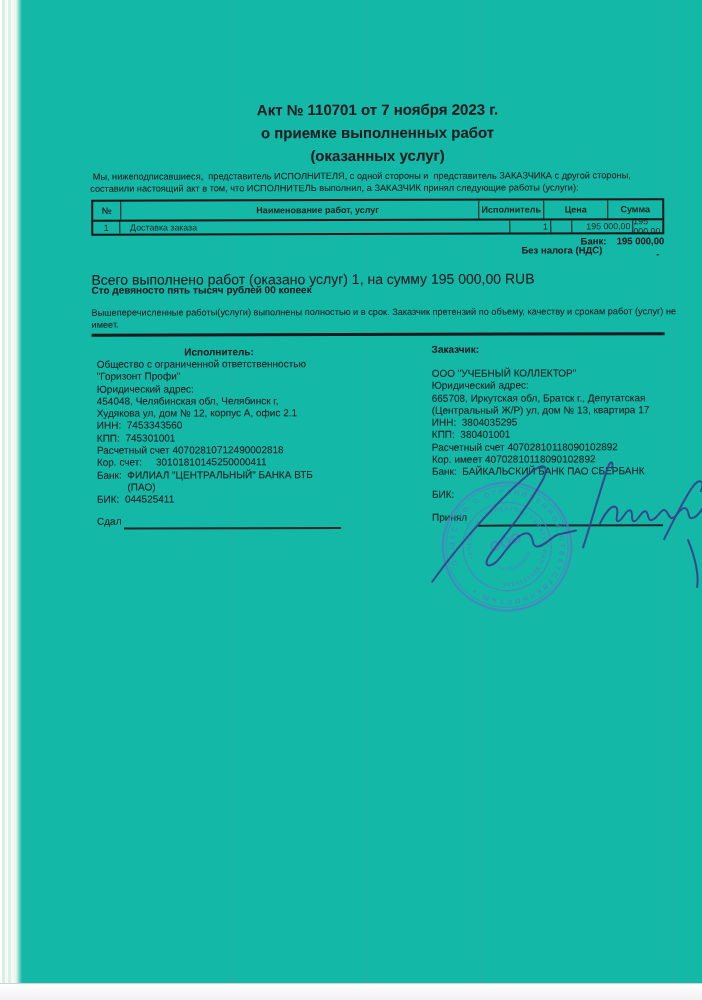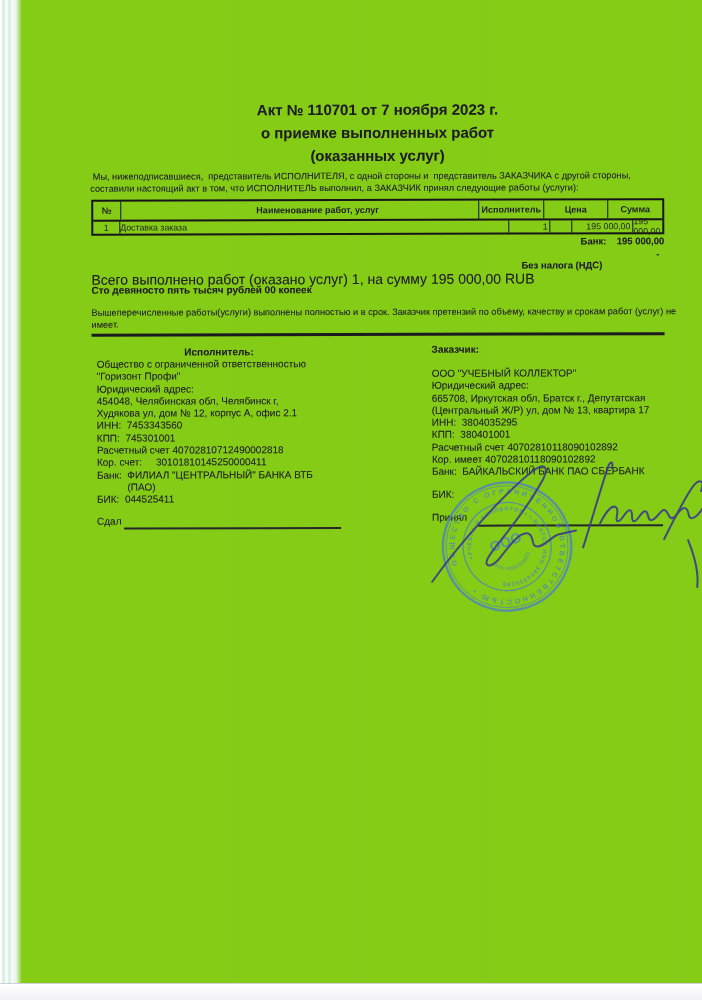--- a/index.html
+++ b/index.html
@@ -1,19 +1,19 @@
 <!DOCTYPE html>
 <html><head>
 <meta charset="utf-8">
 <style>
   html,body{margin:0;padding:0;}
   .page{
     position:relative;
     width:702px;height:1000px;
-    background:#84cc16;
+    background:#14b8a6;
     overflow:hidden;
     font-family:"Liberation Sans", sans-serif;
     color:#1e1e22;
   }
   .abs{position:absolute;}
   .b{font-weight:bold;}
   .pre{white-space:pre-wrap;}
   .soft{text-shadow:0 0 0.5px rgba(50,50,70,.35);}
   
   .edge-stripes{
@@ -37,21 +37,21 @@
   #doc{position:absolute;inset:0;transform:rotate(-0.15deg);transform-origin:50% 50%;}
   .title{left:92px;width:573px;text-align:center;font-size:15px;font-weight:bold;line-height:17px;}
   .intro{left:91px;top:170px;width:578px;font-size:9.2px;line-height:12.2px;}
   
   .acttable{left:92px;top:199px;width:573px;border:2px solid #15151a;box-sizing:border-box;background:transparent;}
   .thead{display:flex;height:18px;border-bottom:2px solid #15151a;align-items:center;font-size:9px;font-weight:bold;}
   .trow{display:flex;height:12px;align-items:center;font-size:8.8px;}
   .c{box-sizing:border-box;height:100%;display:flex;align-items:center;}
   .c-num{width:28px;justify-content:center;border-right:1px solid #15151a;}
   .c-name{width:358px;justify-content:center;border-right:1px solid #15151a;padding-left:36px;}
-  .c-name-row{width:407px;justify-content:flex-start;border-right:1px solid #15151a;}
+  .c-name-row{width:407px;justify-content:flex-start;padding-left:10px;border-right:1px solid #15151a;}
   .c-qty{width:65px;justify-content:center;border-right:1px solid #15151a;}
   .c-qty-row{width:65px;border-right:1px solid #15151a;position:relative;}
   .c-qty-val{position:absolute;left:0;top:0;width:41px;height:100%;display:flex;align-items:center;justify-content:flex-end;padding-right:2px;box-sizing:border-box;border-right:1px solid #15151a;}
   .c-price{width:64px;justify-content:center;border-right:1px solid #15151a;}
   .c-price-row{width:64px;justify-content:flex-end;padding-right:2px;border-right:1px solid #15151a;}
   .c-sum{flex:1;justify-content:center;}
   .c-sum-row{flex:1;justify-content:flex-end;padding-right:2px;}
   .tot-label{font-size:9.5px;font-weight:bold;text-align:right;}
   .tot-value{font-size:9.5px;font-weight:bold;text-align:right;}
   .details{font-size:10px;line-height:12.3px;}
@@ -94,21 +94,21 @@
         <div class="c c-qty-row">
           <span class="c-qty-val">1</span>
         </div>
         <div class="c c-price-row">195 000,00</div>
         <div class="c c-sum-row">195 000,00</div>
       </div>
     </div>
 
     <div class="abs tot-label soft" style="left:450px;top:236px;width:157px">Банк:</div>
     <div class="abs tot-value soft" style="left:580px;top:236px;width:85px">195 000,00</div>
-    <div class="abs tot-label soft" style="left:450px;top:260px;width:153px">Без налога (НДС)</div>
+    <div class="abs tot-label soft" style="left:450px;top:245px;width:153px">Без налога (НДС)</div>
     <div class="abs tot-value soft" style="left:575px;top:249px;width:85px">-</div>
 
     <div class="abs soft" style="left:92px;top:271px;font-size:14px">Всего выполнено работ (оказано услуг) 1, на сумму 195 000,00 RUB</div>
     <div class="abs b soft" style="left:92px;top:284px;font-size:10px">Сто девяносто пять тысяч рублей 00 копеек</div>
     <div class="abs soft" style="left:92px;top:306px;width:596px;font-size:9.2px;line-height:12.2px">Вышеперечисленные работы(услуги) выполнены полностью и в срок. Заказчик претензий по объему, качеству и срокам работ (услуг) не имеет.</div>
 
     <div class="abs hrule"></div>
 
     <div class="abs b soft" style="left:97px;top:346px;width:245px;text-align:center;font-size:10px">Исполнитель:</div>
     <div class="abs details soft" style="left:97px;top:358px;width:300px">

